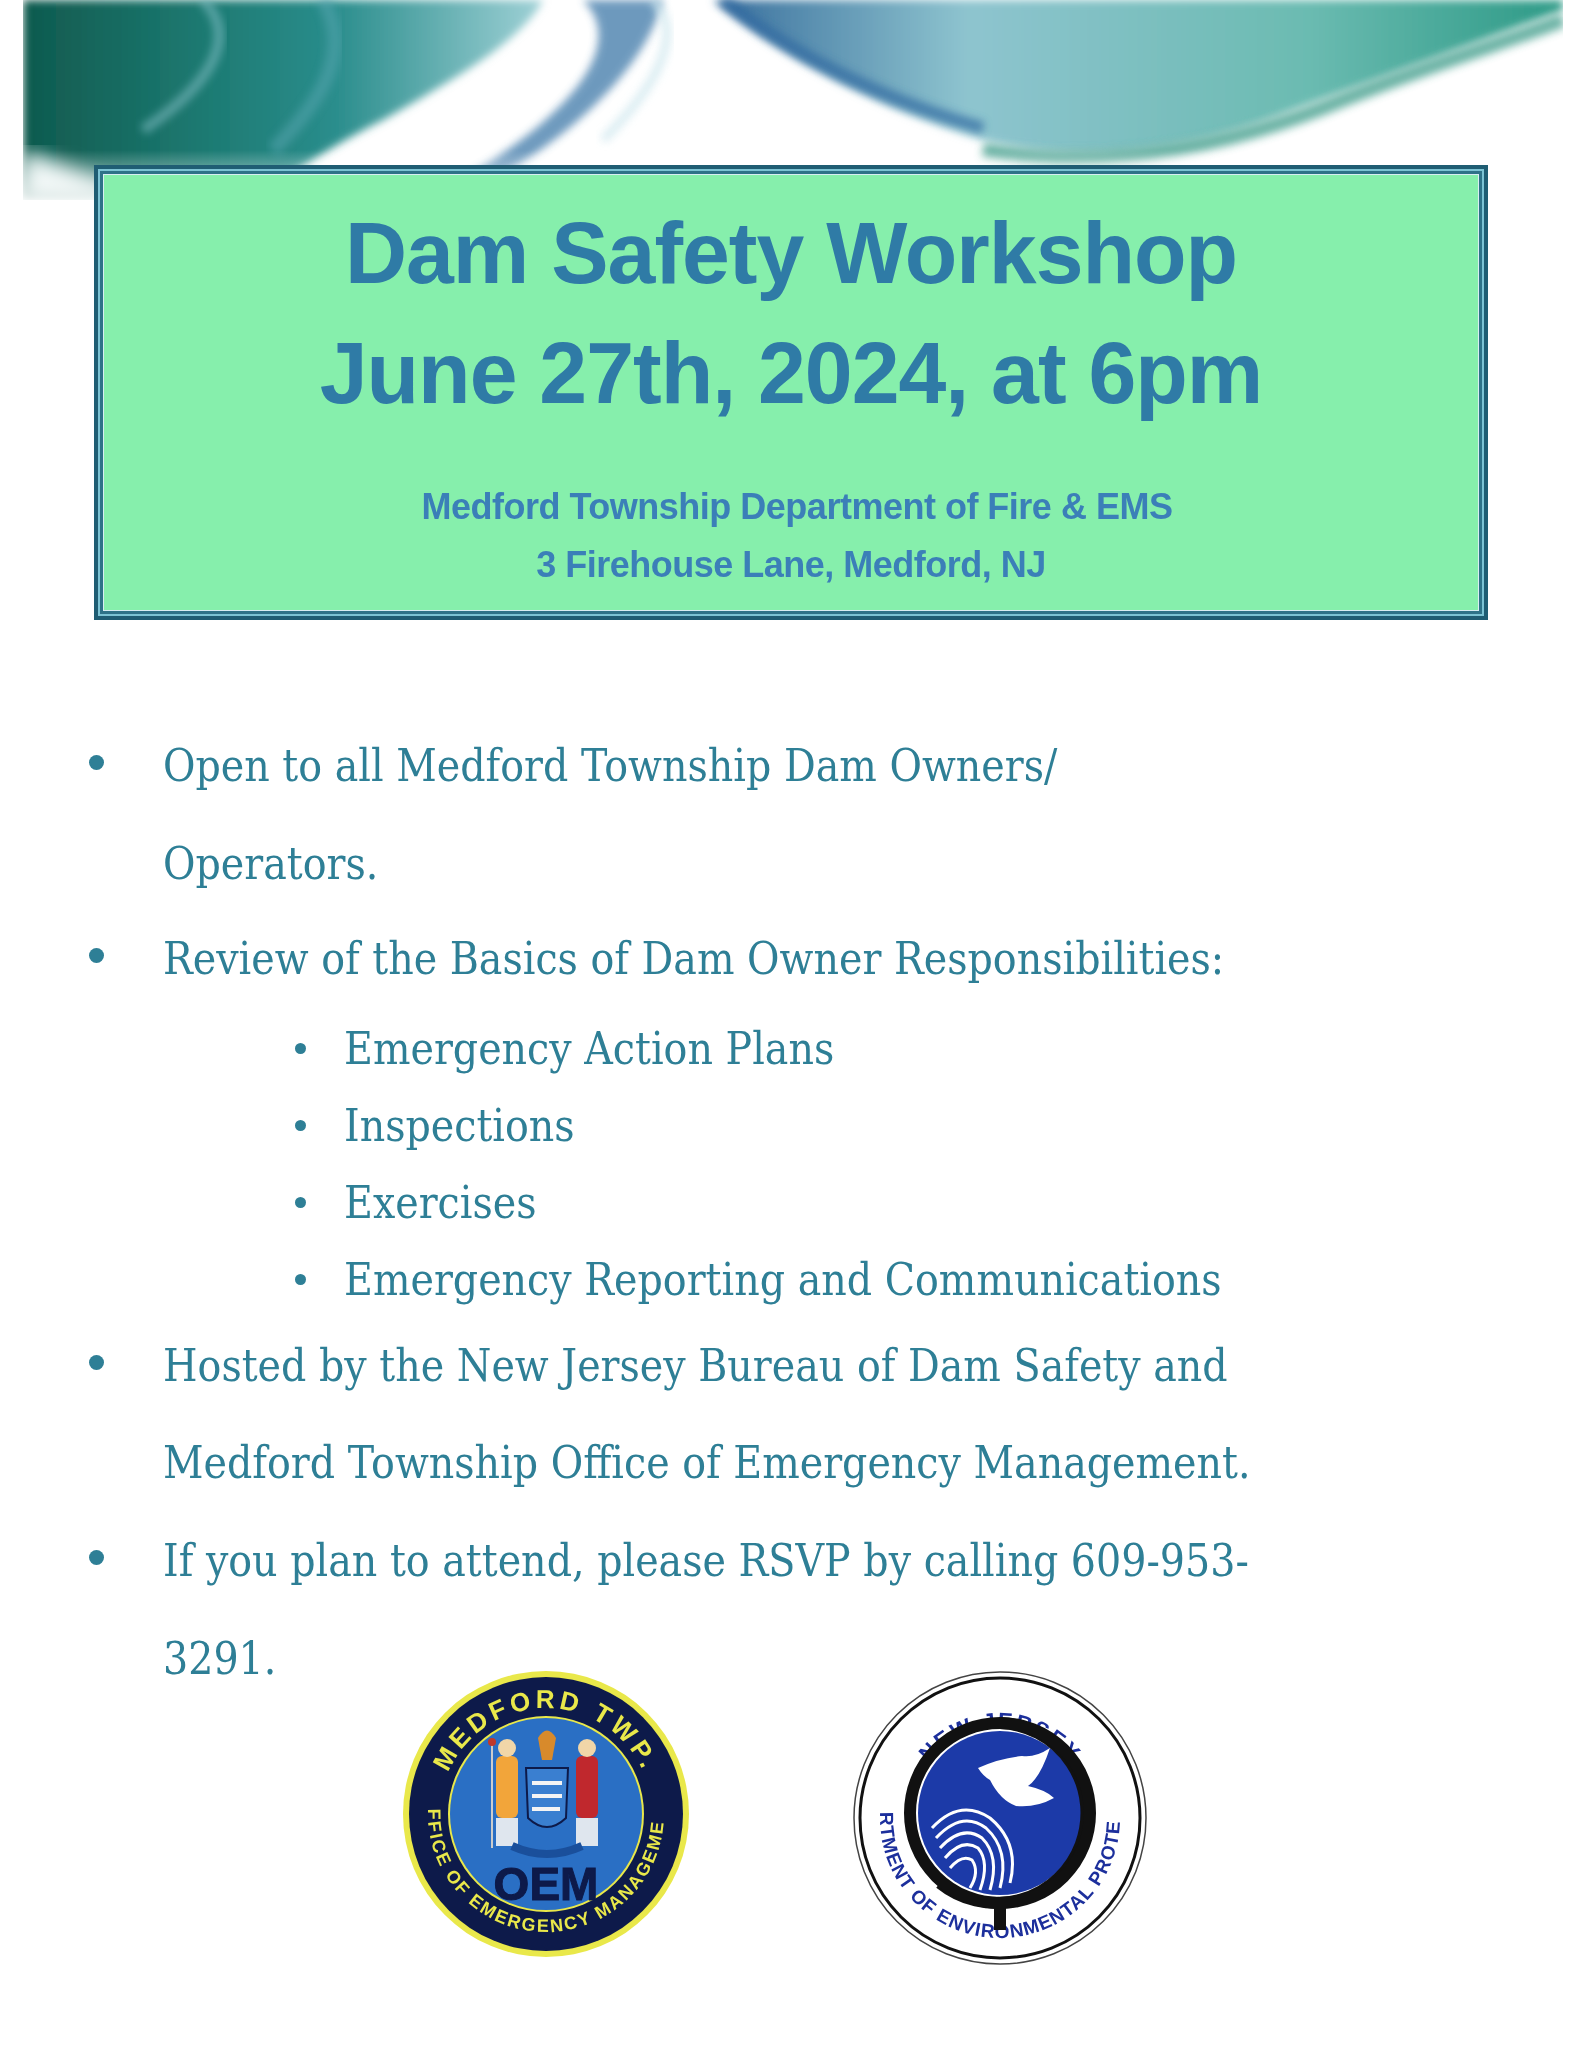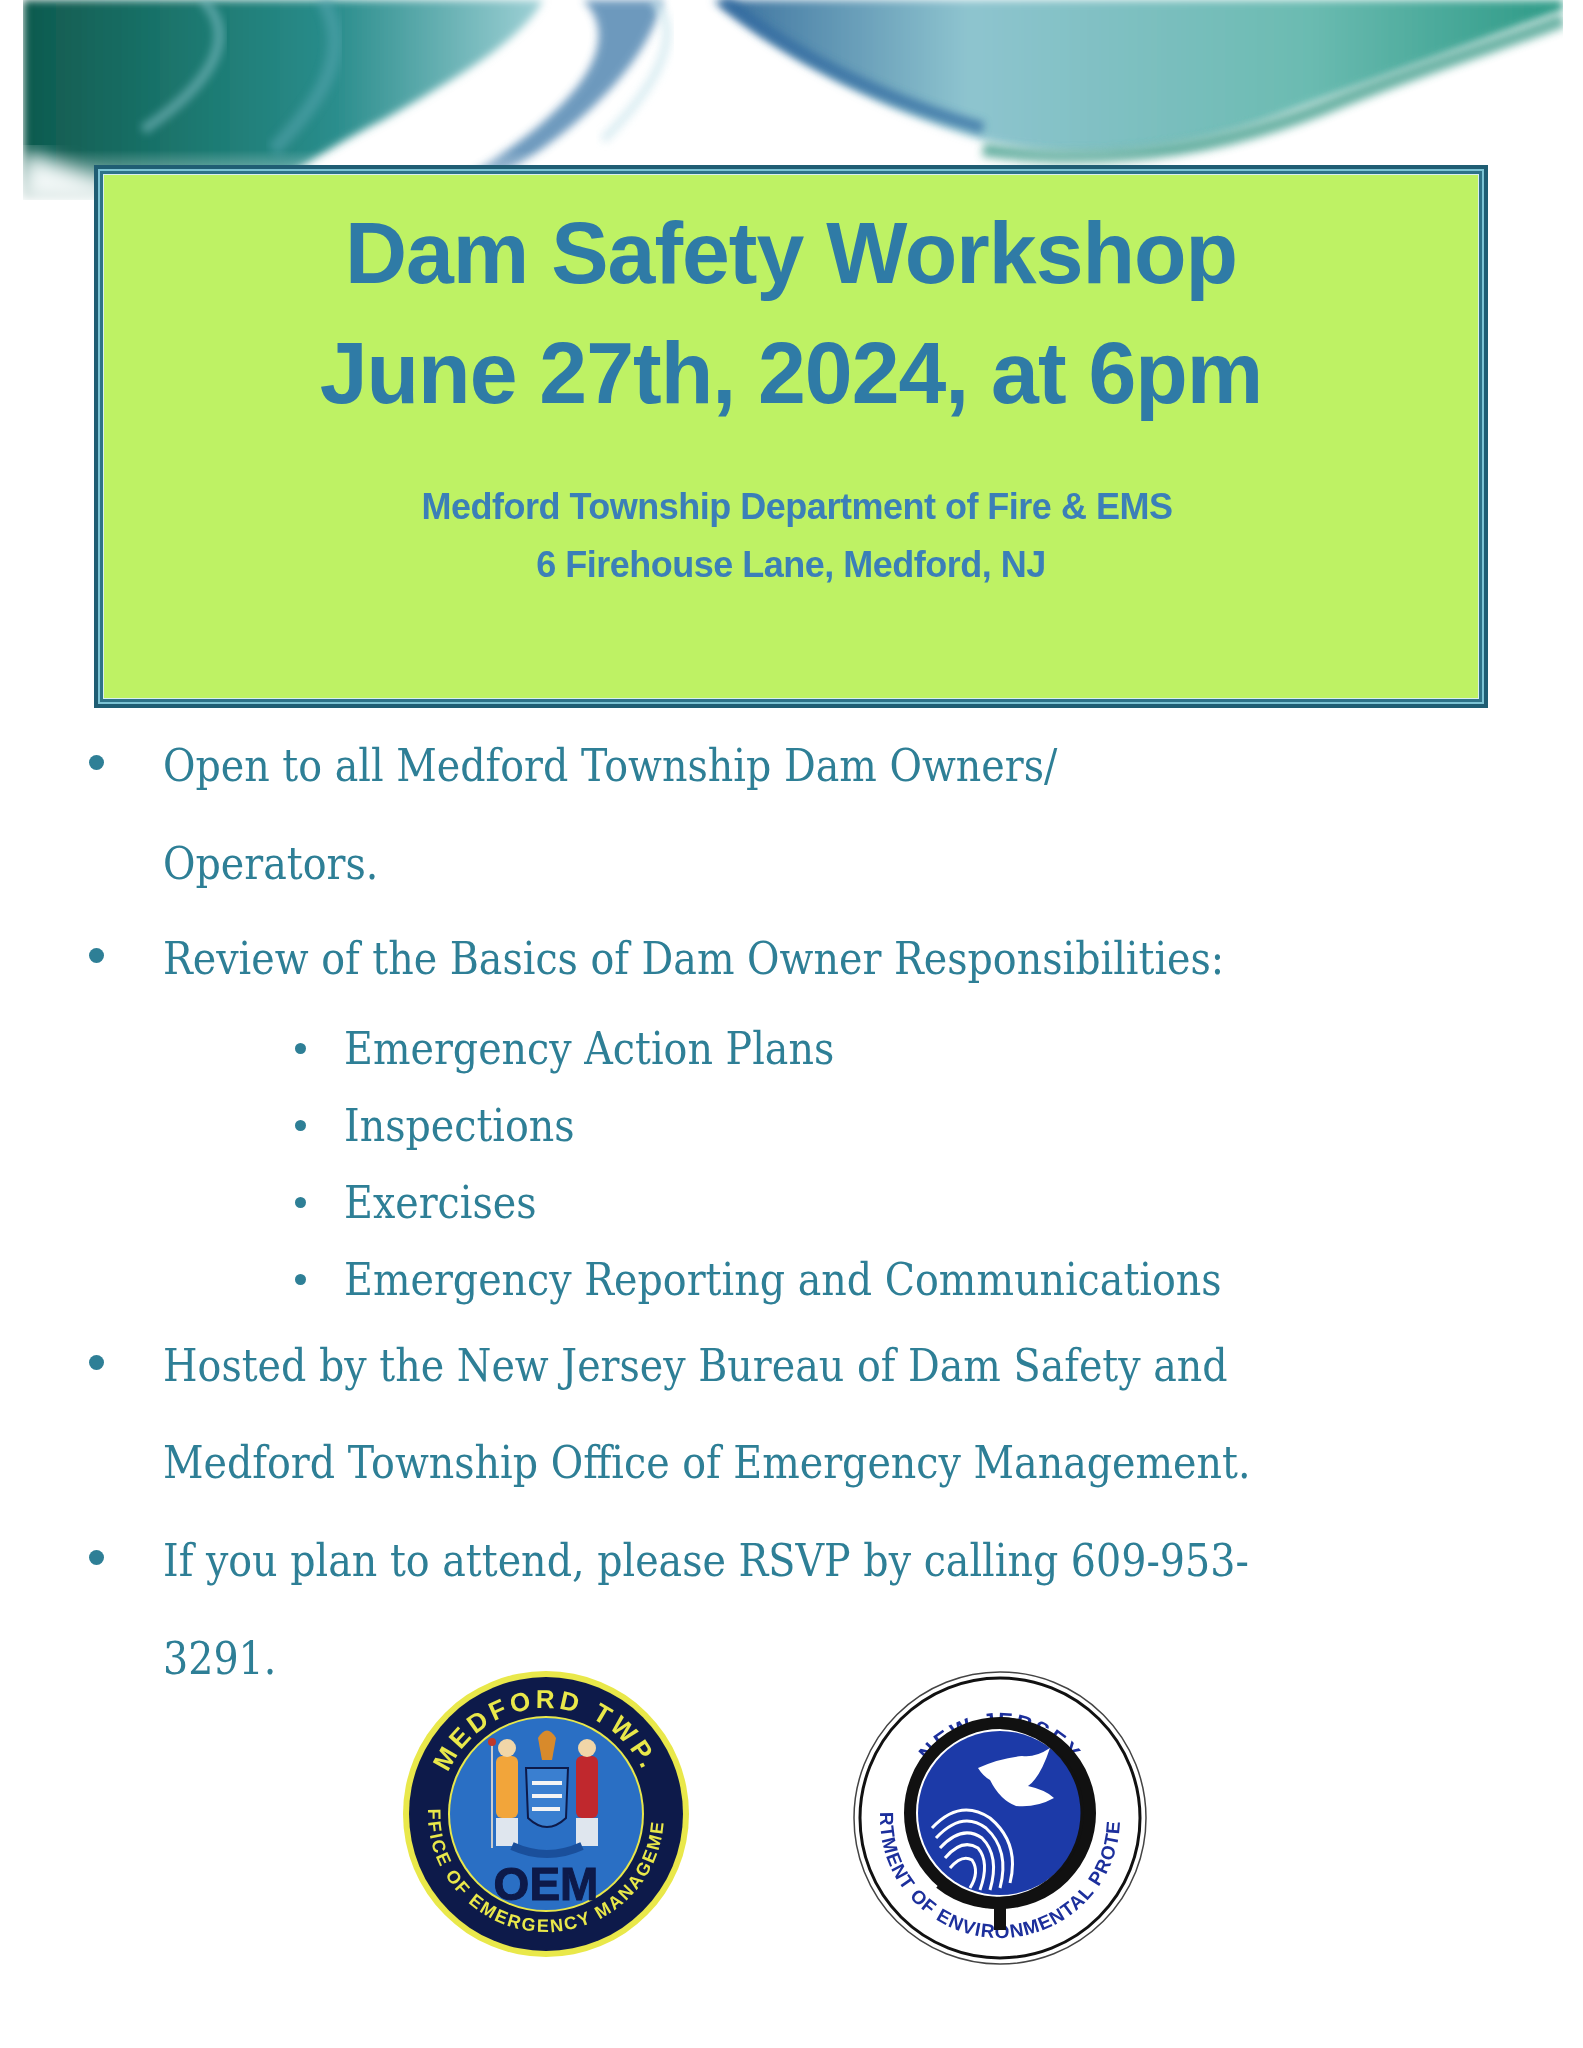--- a/index.html
+++ b/index.html
@@ -21,23 +21,23 @@
       height: 200px;
       overflow: hidden;
     }
     .banner svg { display: block; }
 
     .title-box {
       position: absolute;
       left: 94px;
       top: 165px;
       width: 1394px;
-      height: 543px;
+      height: 455px;
       box-sizing: border-box;
-      background: #bef264;
+      background: #86efac;
       border: 4px solid #1f5d73;
       box-shadow: inset 0 0 0 2px #7cc3d4, inset 0 0 0 5px #2e7288, inset 0 0 0 6px #d8eef3;
     }
     .title-box .inner {
       position: absolute;
       left: 0; right: 0; top: 0; bottom: 0;
       text-align: center;
       font-family: "Liberation Sans", sans-serif;
       font-weight: bold;
       color: #2f7ba6;
@@ -143,21 +143,21 @@
     <path d="M960,150 C1080,170 1200,150 1320,100 C1420,60 1490,40 1540,20" stroke="#3a9a87" stroke-width="14" fill="none" opacity="0.75" filter="url(#blur4)"></path>
     <rect x="0" y="0" width="1540" height="200" fill="url(#gFadeL)"></rect>
   </svg>
 </div>
 
 <div class="title-box">
   <div class="inner">
     <div class="title-line t1">Dam Safety Workshop</div>
     <div class="title-line t2">June 27th, 2024, at 6pm</div>
     <div class="venue-line v1">Medford Township Department of Fire &amp; EMS</div>
-    <div class="venue-line v2">6 Firehouse Lane, Medford, NJ</div>
+    <div class="venue-line v2">3 Firehouse Lane, Medford, NJ</div>
   </div>
 </div>
 
 <div class="content">
 
   <span class="bullet-dot" style="left:89px; top:755px;"></span>
   <div class="bullet-row" style="left:163px; top:743px;">Open to all Medford Township Dam Owners/</div>
   <div class="bullet-row" style="left:163px; top:841px;">Operators.</div>
 
   <span class="bullet-dot" style="left:89px; top:948px;"></span>

